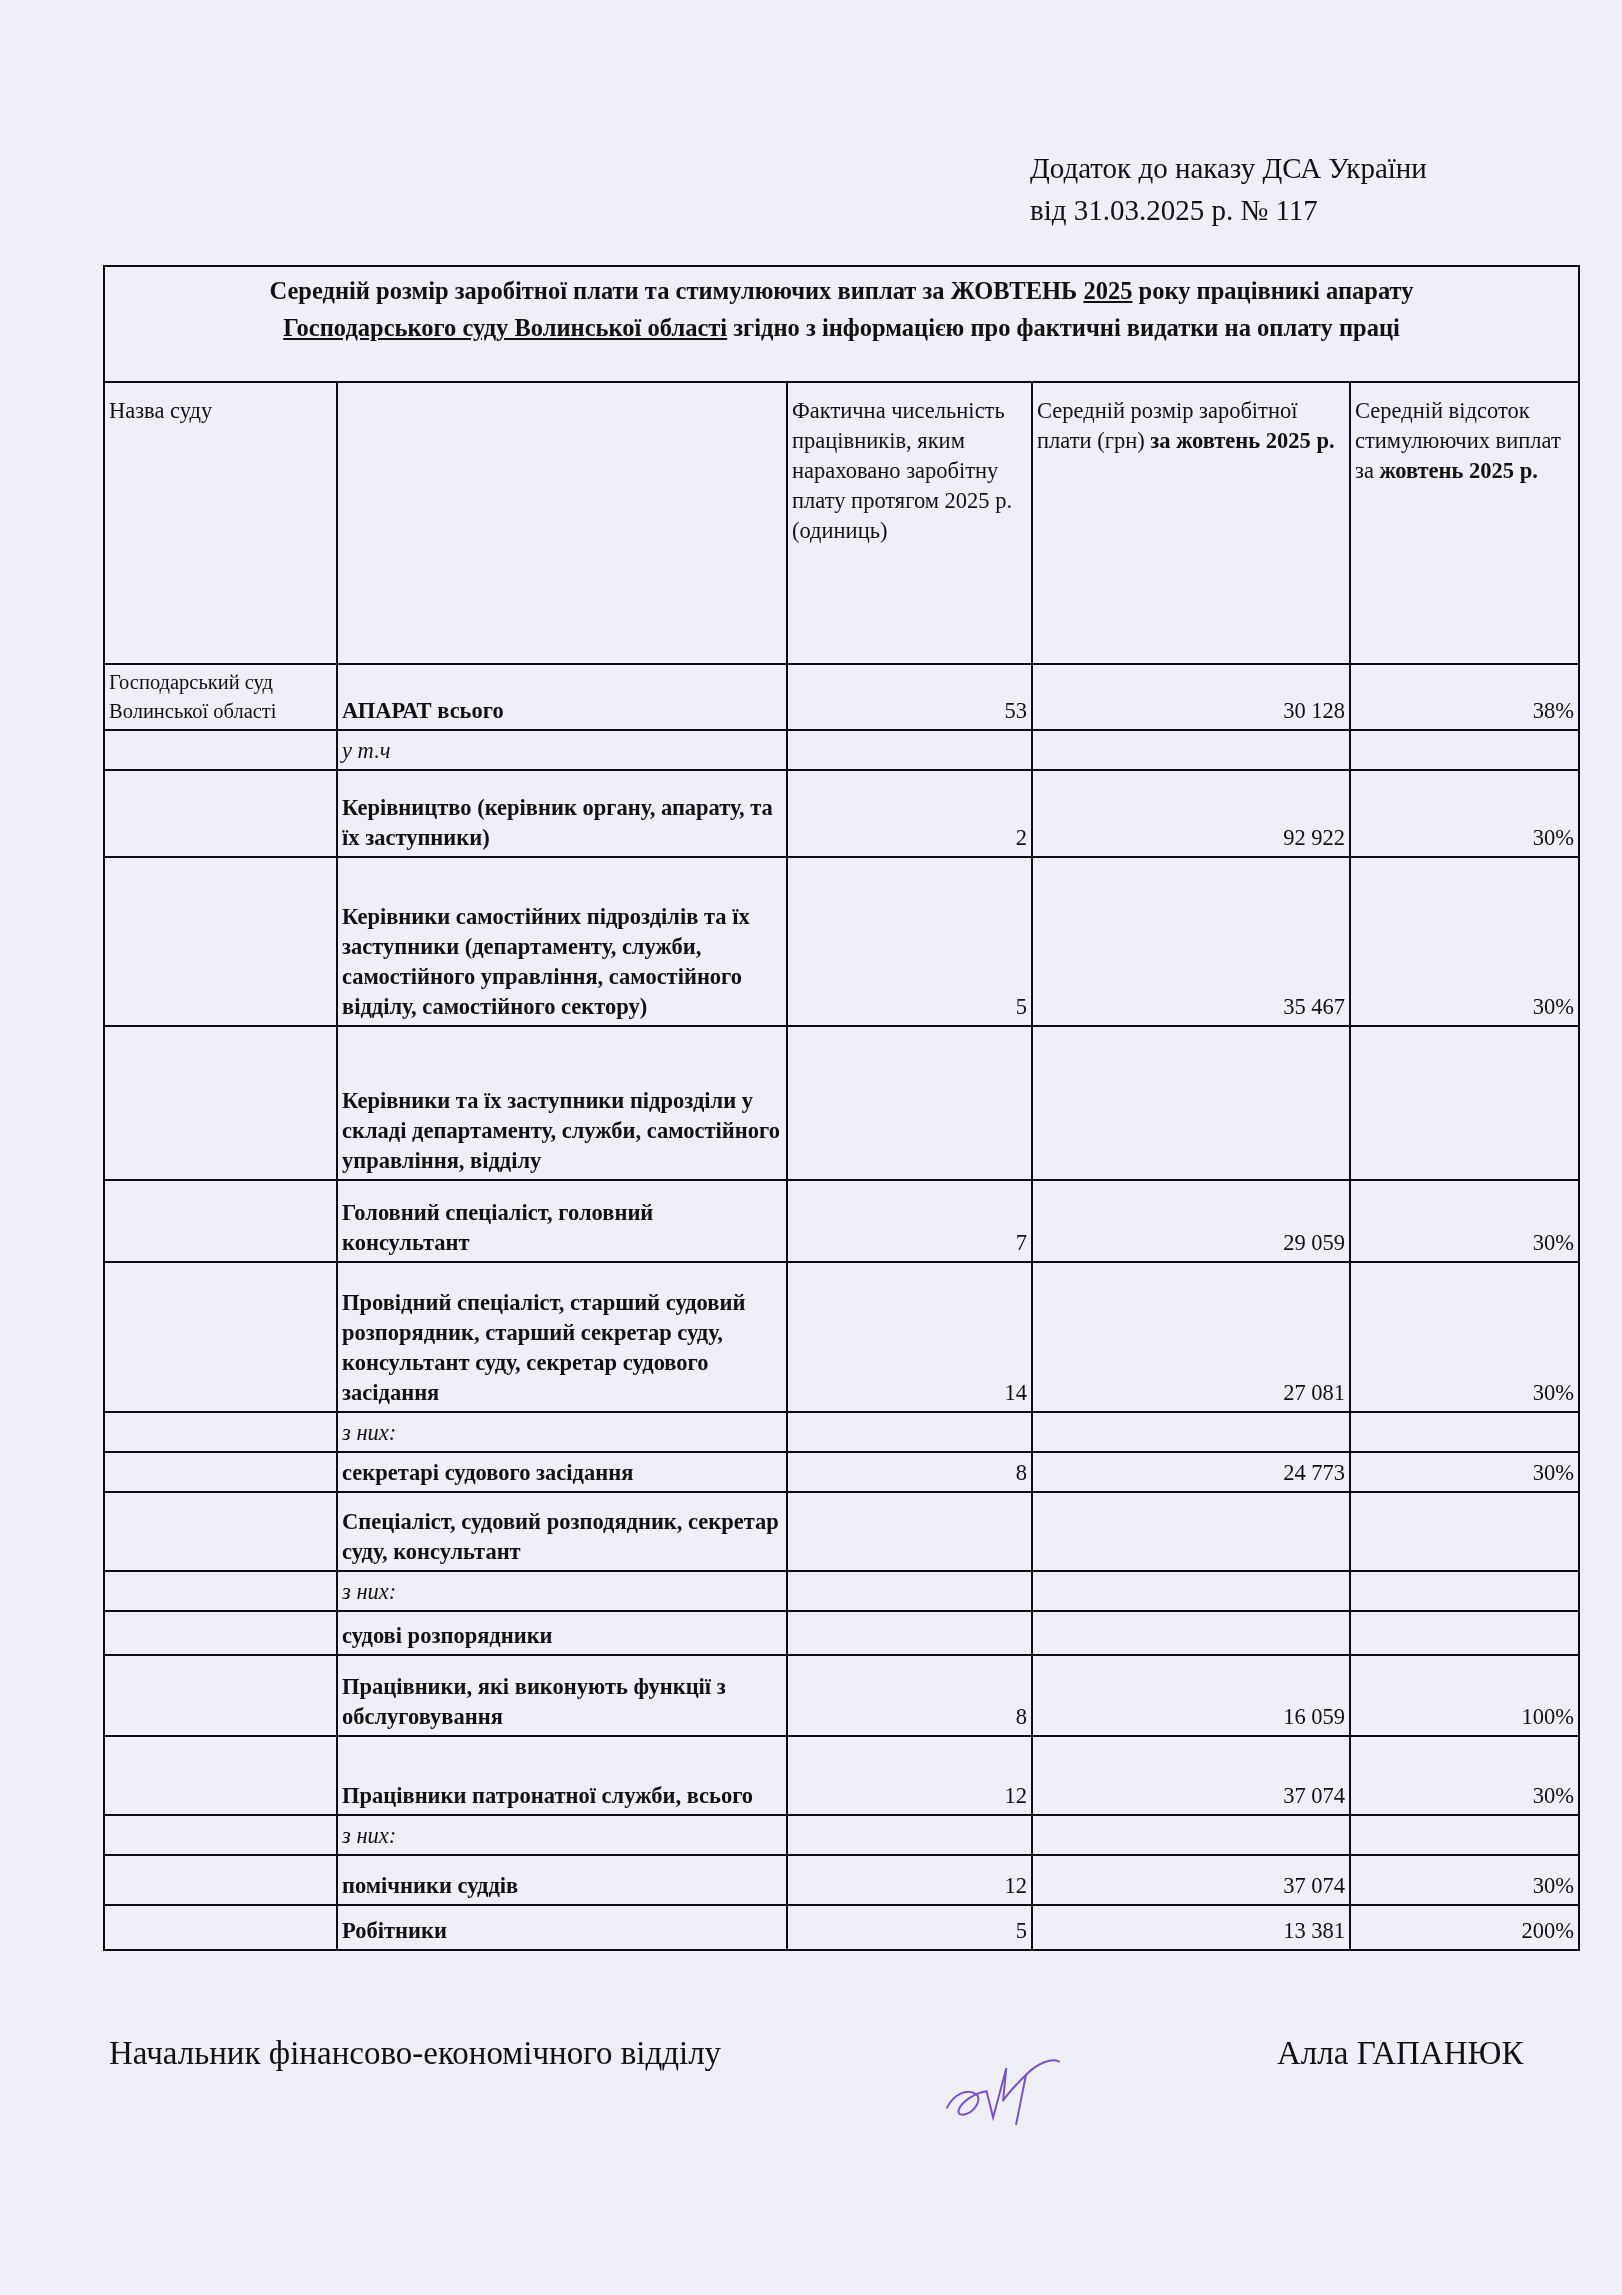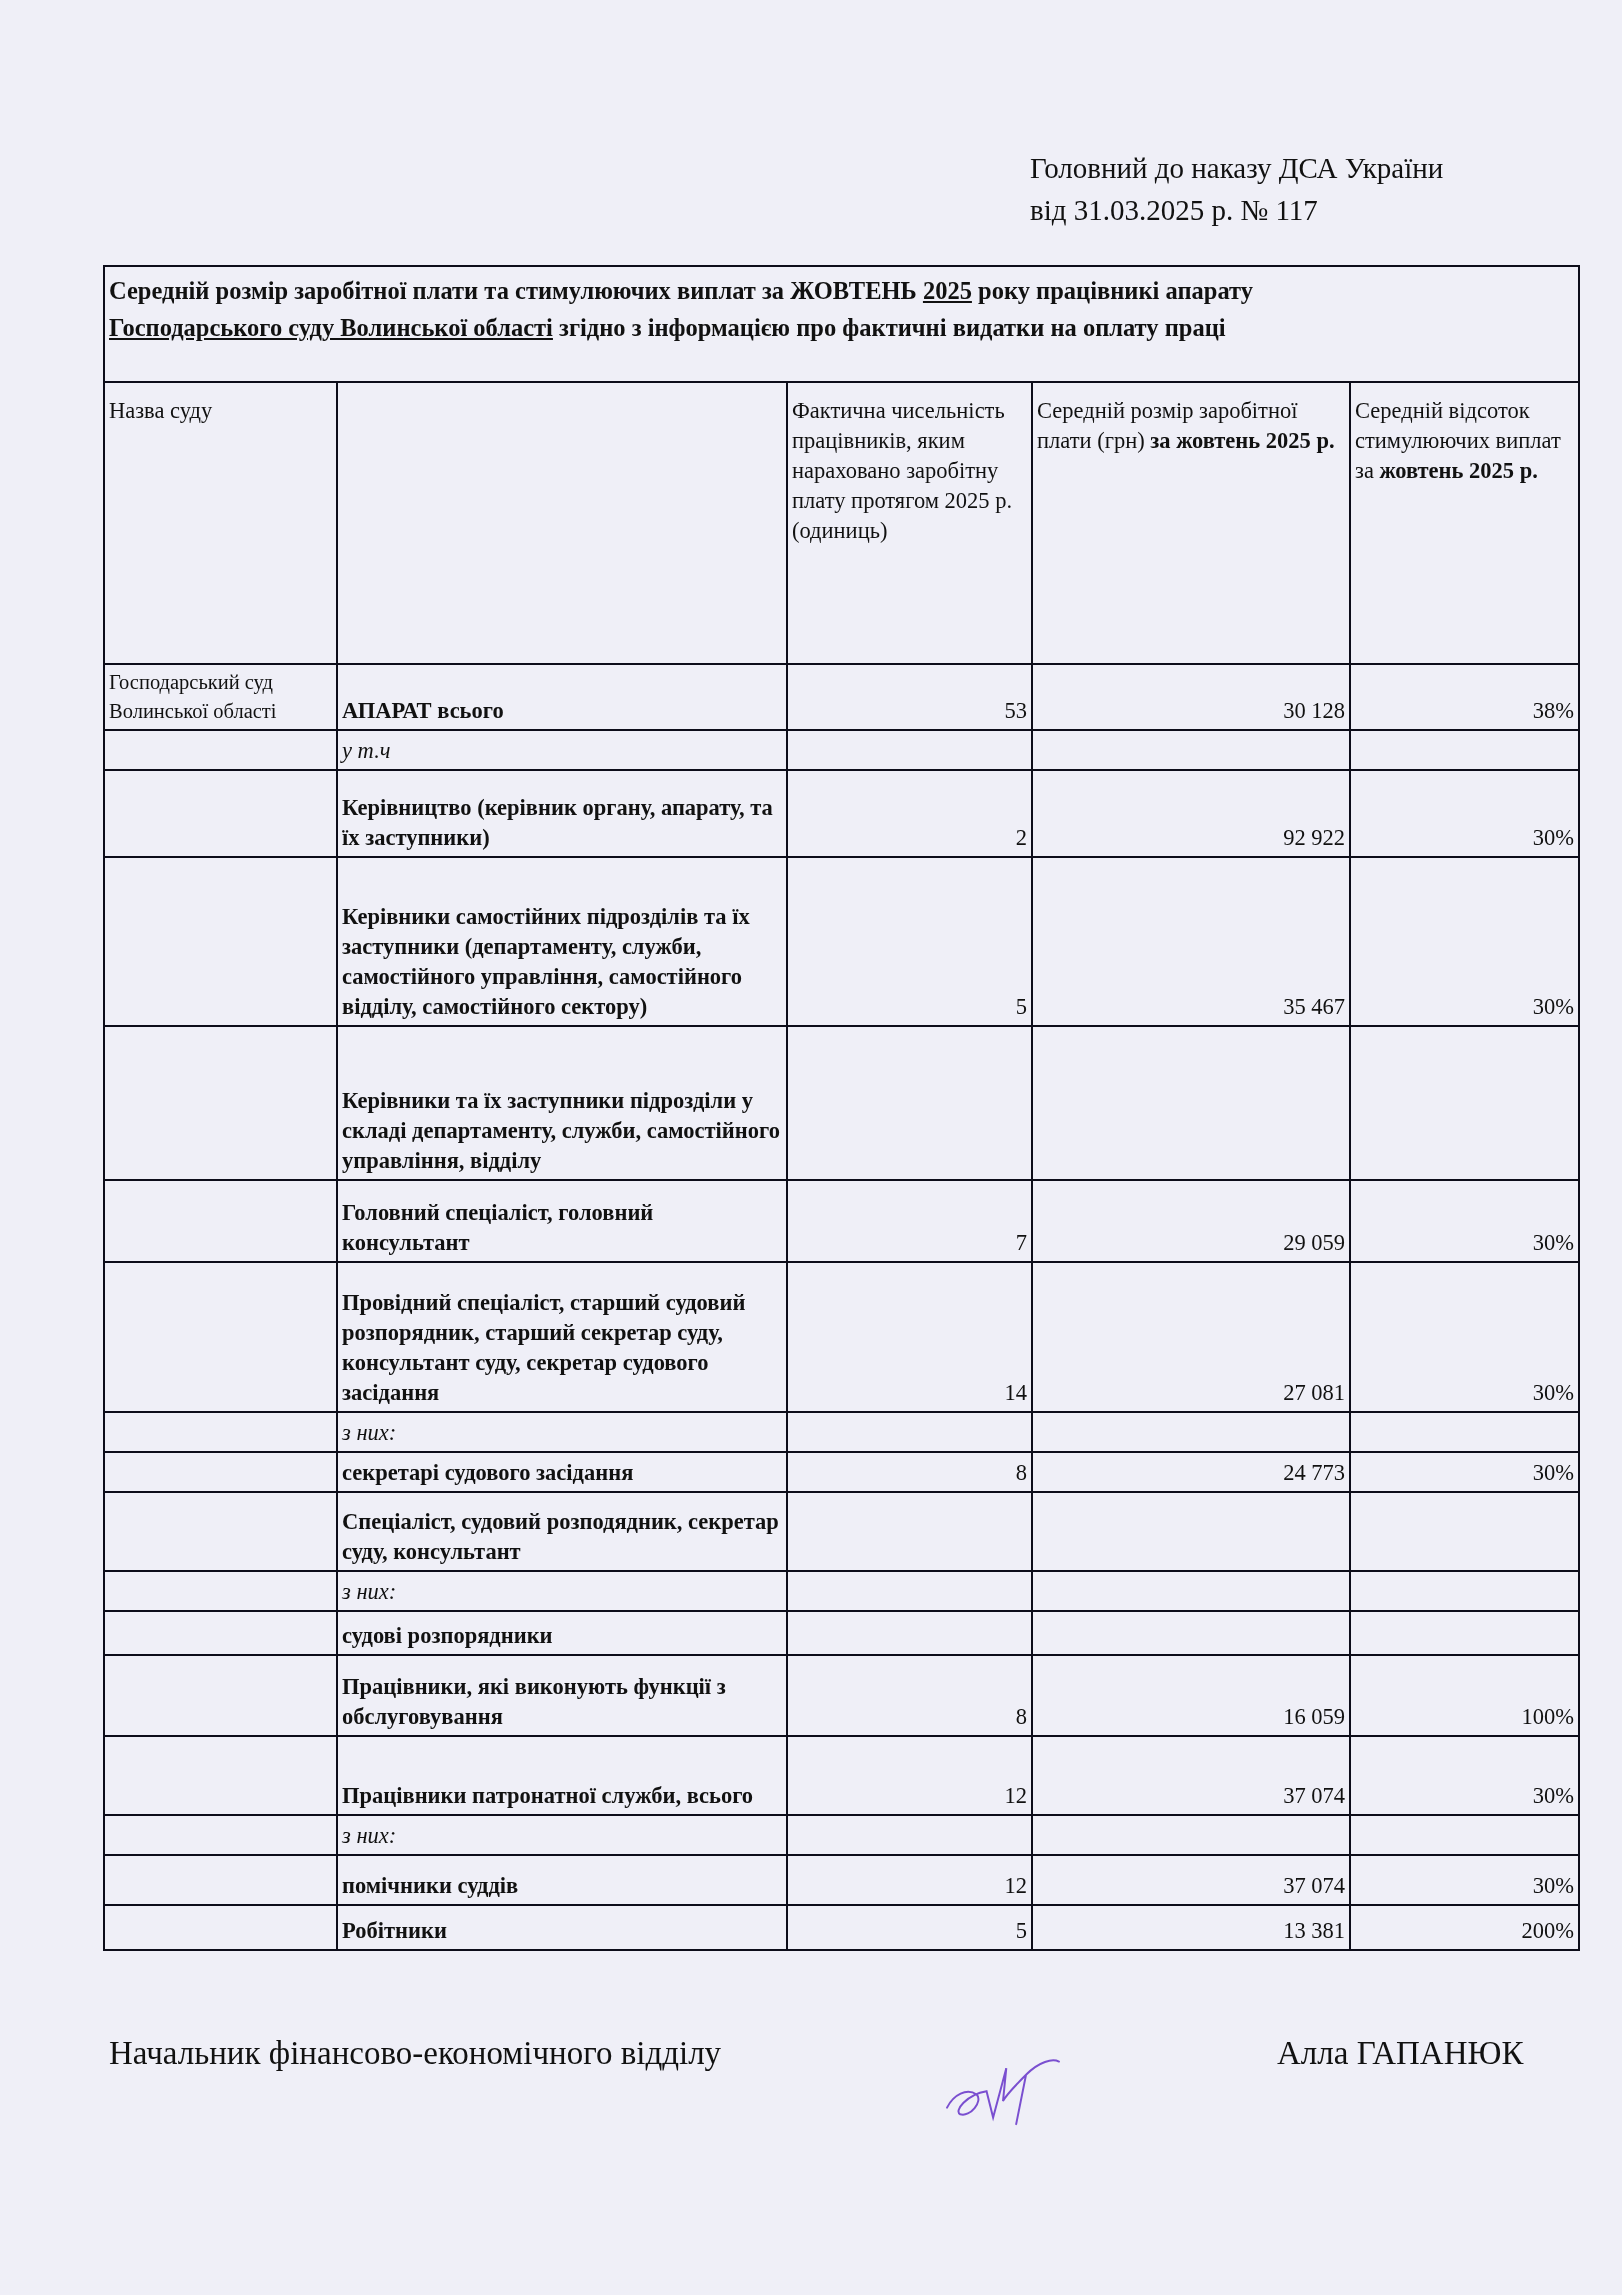--- a/index.html
+++ b/index.html
@@ -22,21 +22,21 @@
       table-layout: fixed;
     }
     .doc-table td {
       border: 2px solid #0d0d1a;
       vertical-align: bottom;
       padding: 2.6px 4px;
       font-size: 22.5px;
       line-height: 30px;
     }
     .doc-table td.title-cell {
-      text-align: left;
+      text-align: center;
       vertical-align: top;
       font-weight: bold;
       font-size: 24.5px;
       line-height: 37px;
       padding-top: 5.3px;
       height: 106px;
     }
     .u { text-decoration: underline; }
     .doc-table tr.hdr td {
       vertical-align: top;
@@ -59,21 +59,21 @@
       font-size: 33px;
     }
     .signature {
       position: absolute; left: 940px; top: 2055px;
     }
   </style>
 </head>
 <body>
 
 <div class="annex">
-  <div>Головний до наказу ДСА України</div>
+  <div>Додаток до наказу ДСА України</div>
   <div>від 31.03.2025 р. № 117</div>
 </div>
 
 <table class="doc-table">
   <colgroup>
     <col style="width:233px">
     <col style="width:450px">
     <col style="width:245px">
     <col style="width:318px">
     <col style="width:229px">

